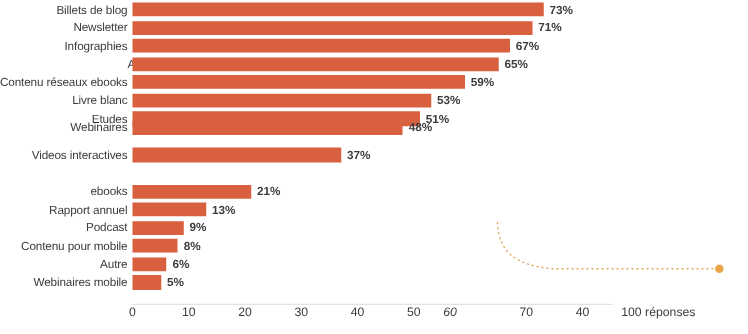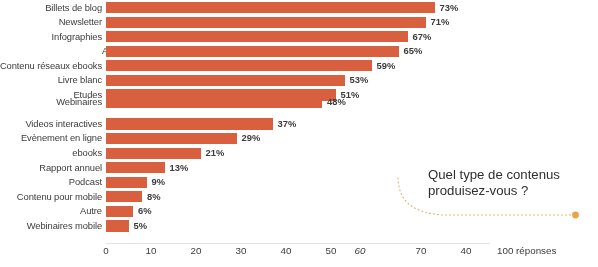--- a/index.html
+++ b/index.html
@@ -171,25 +171,20 @@
       </div>
       <div class="row" style="top: 95px;">
         <div class="cat-label">Webinaires</div>
         <div class="bar" style="width: 216px; background: rgb(217, 96, 63);"></div>
         <div class="bar-value" style="left: 327px;">48%</div>
       </div>
       <div class="row" style="top: 116.9px;">
         <div class="cat-label">Videos interactives</div>
         <div class="bar" style="width: 166.5px; background: rgb(217, 96, 63);"></div>
         <div class="bar-value" style="left: 277.5px;">37%</div>
-      </div>
-      <div class="row" style="top: 131.45px;">
-        <div class="cat-label">Evènement en ligne</div>
-        <div class="bar" style="width: 130.5px; background: rgb(217, 96, 63);"></div>
-        <div class="bar-value" style="left: 241.5px;">29%</div>
       </div>
       <div class="row" style="top: 146px;">
         <div class="cat-label">ebooks</div>
         <div class="bar" style="width: 94.5px; background: rgb(217, 96, 63);"></div>
         <div class="bar-value" style="left: 205.5px;">21%</div>
       </div>
       <div class="row" style="top: 160.55px;">
         <div class="cat-label">Rapport annuel</div>
         <div class="bar" style="width: 58.5px; background: rgb(217, 96, 63);"></div>
         <div class="bar-value" style="left: 169.5px;">13%</div>
@@ -224,21 +219,19 @@
       <div class="tick" style="left: 241px;">30</div>
       <div class="tick" style="left: 286px;">40</div>
       <div class="tick" style="left: 331px;">50</div>
       <div class="tick" style="left: 360px; font-style: italic;">60</div>
       <div class="tick" style="left: 421px;">70</div>
       <div class="tick" style="left: 466px;">40</div>
     </div>
 
   <div class="axis-note">100  réponses</div>
 
-  <div class="annotation">Quel type de contenus
-produisez-vous ?</div>
 
   <svg class="annotation-decor" viewBox="0 0 190 46" width="190" height="46">
     <path d="M2,2 C3,24 14,36 46,39 L176,39" fill="none" stroke="#e3b06a" stroke-width="1.15" stroke-linecap="round" stroke-dasharray="0.9 3.1"></path>
     <circle cx="179.5" cy="39" r="3.4" fill="#e8a44a"></circle>
   </svg>
 
 </div>
 
 </body></html>

